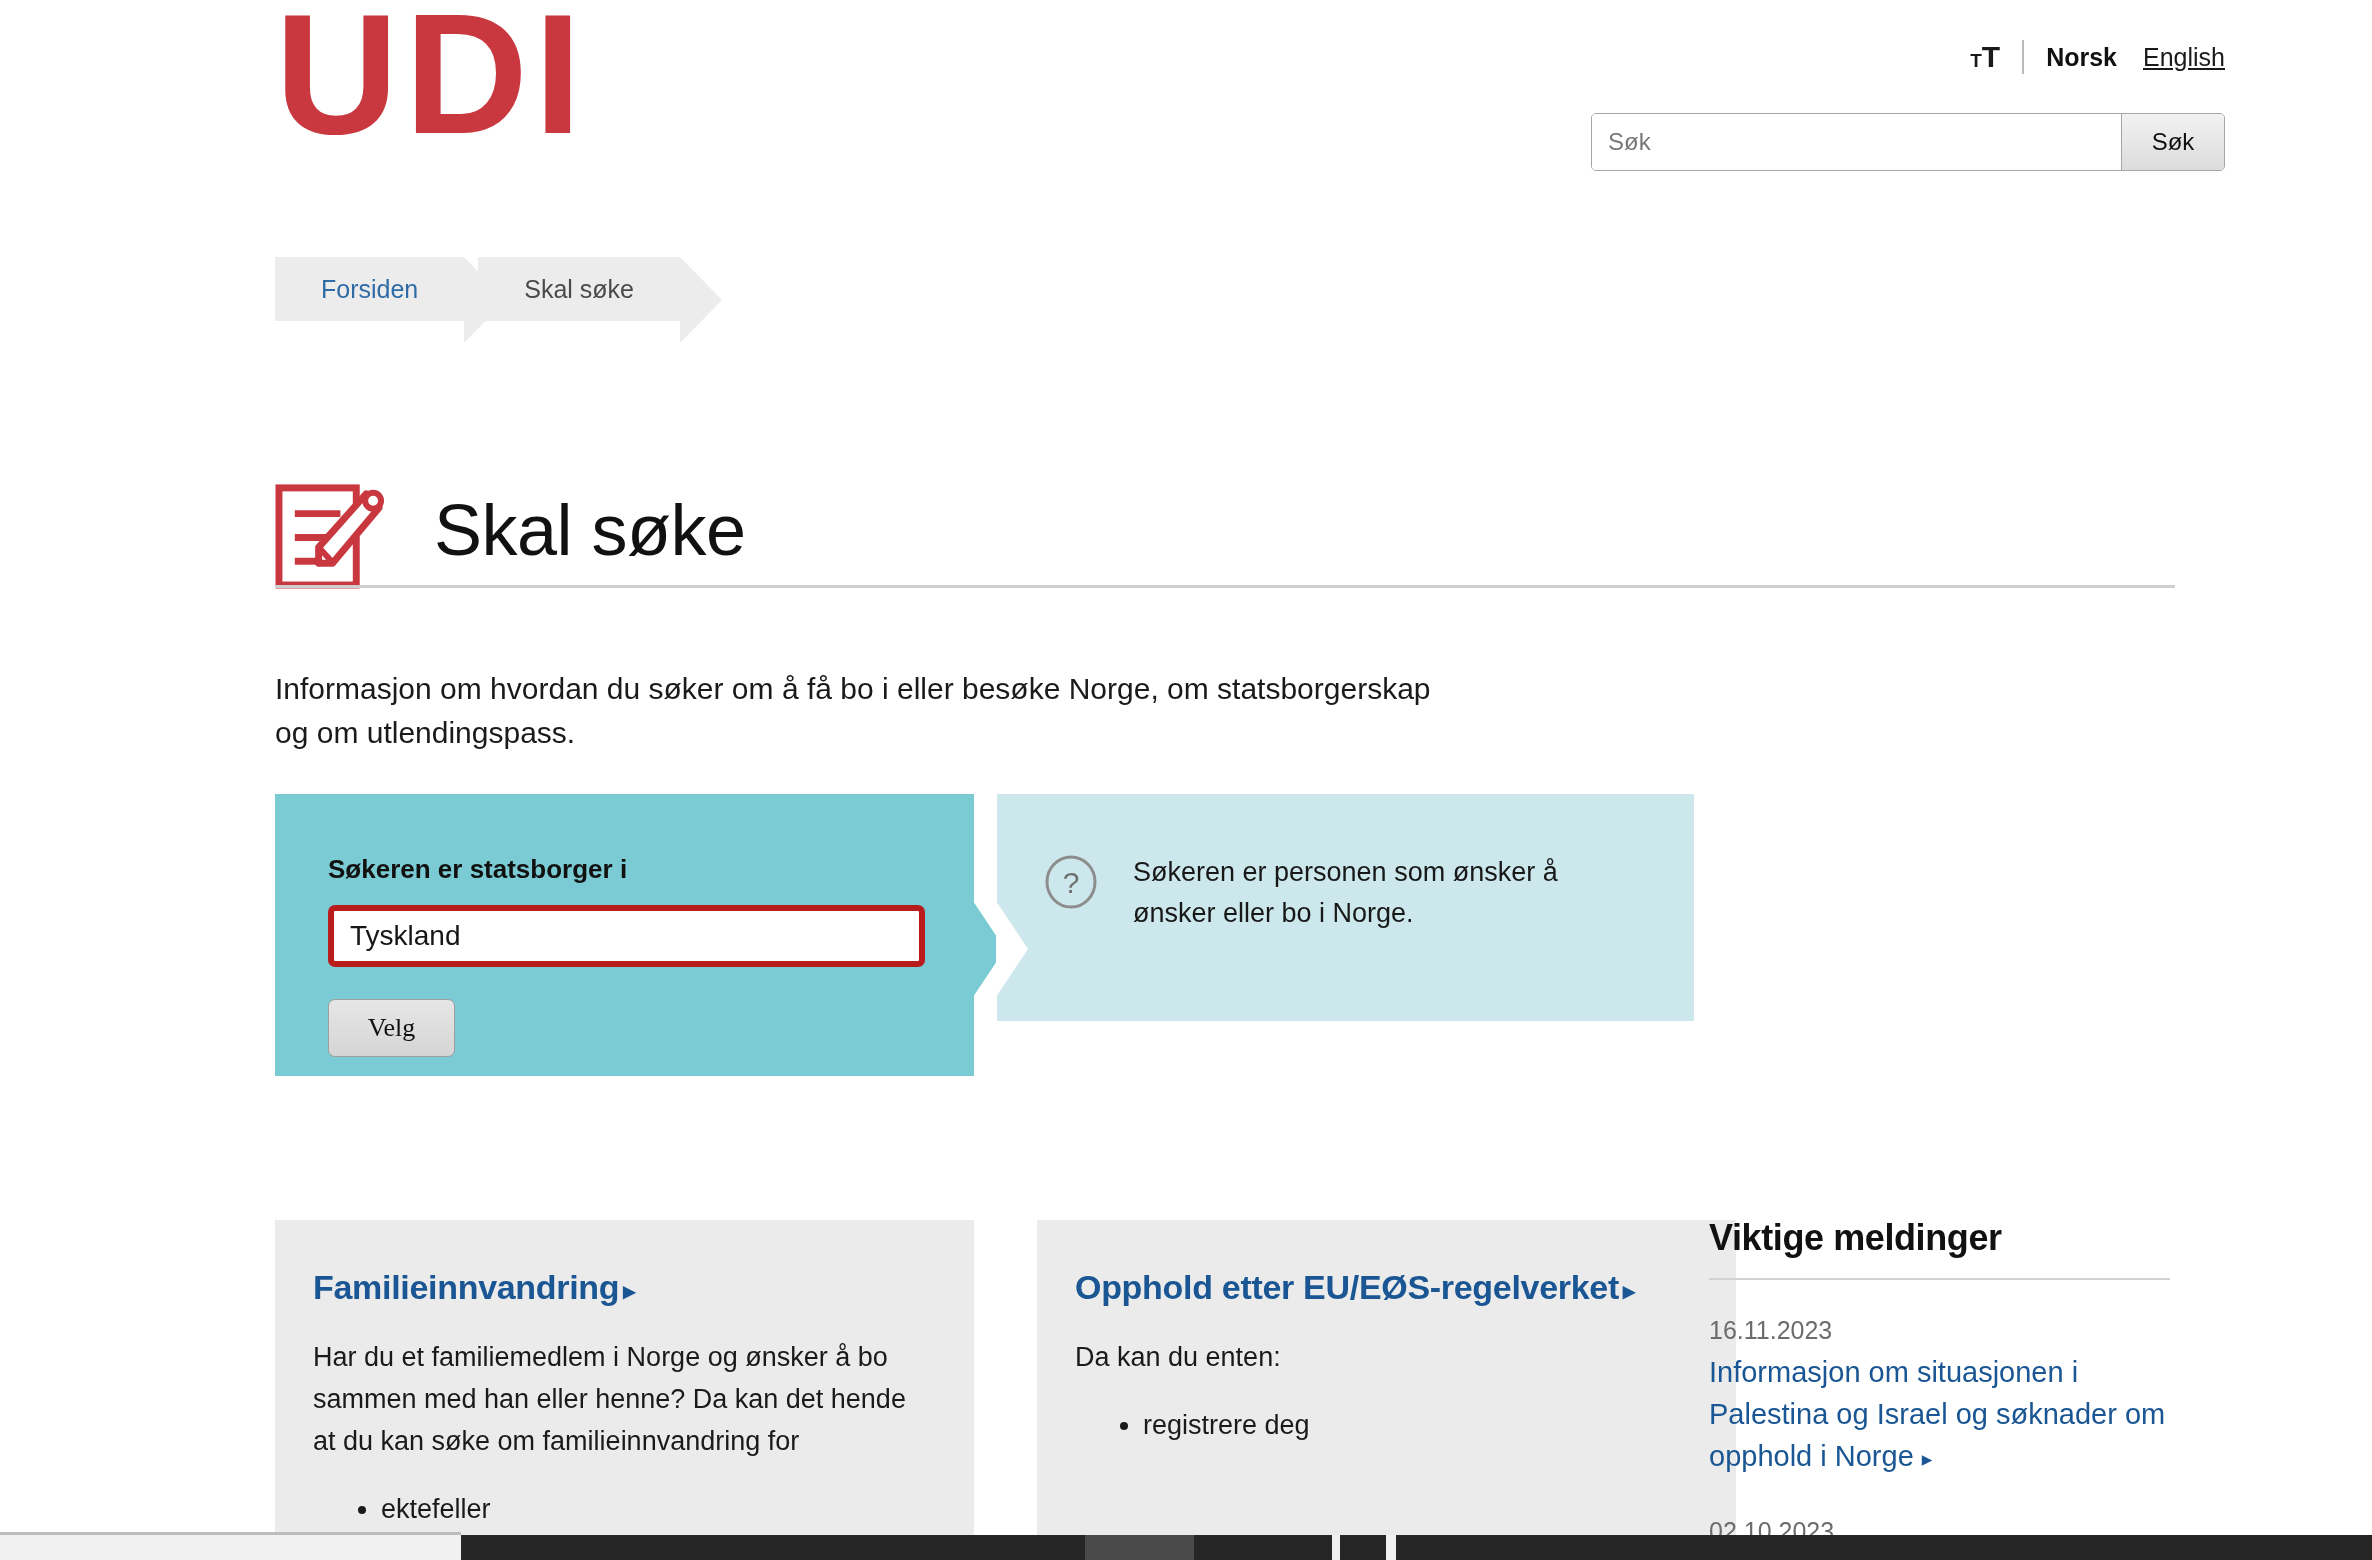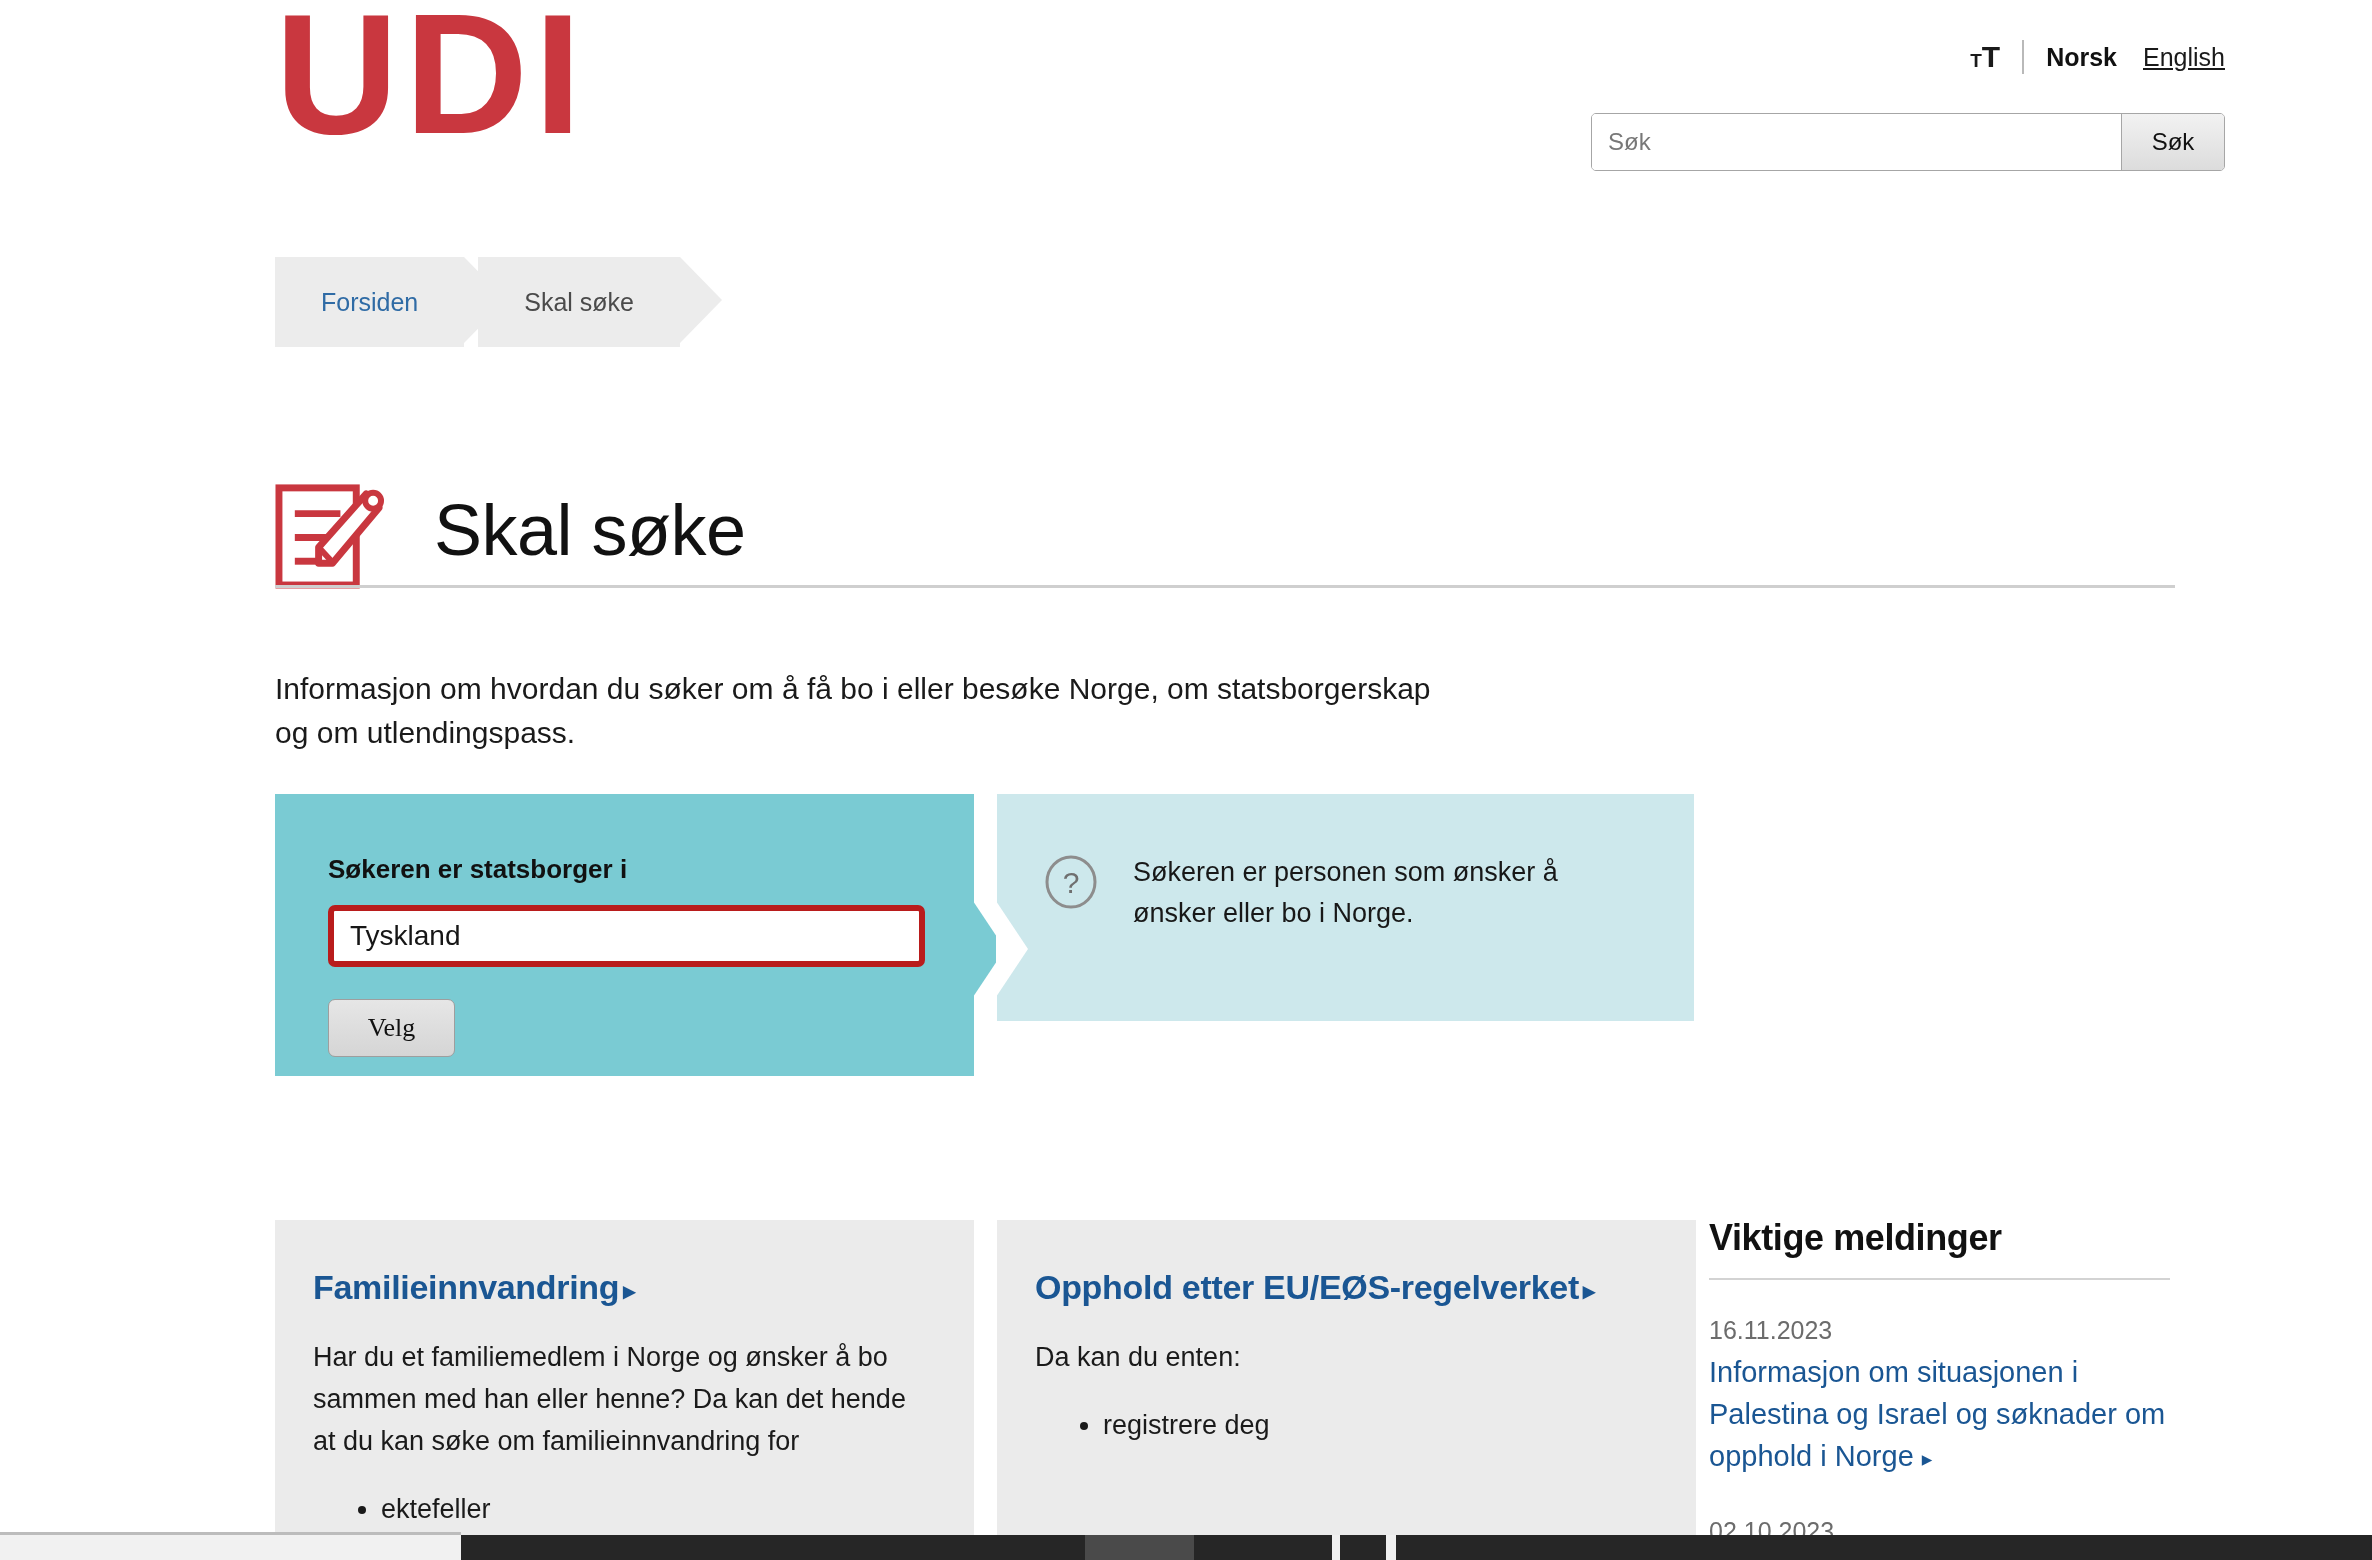--- a/index.html
+++ b/index.html
@@ -115,21 +115,21 @@
     left: 275px;
     top: 257px;
     display: flex;
     height: 86px;
   }
   .crumb {
     position: relative;
     background: #ececec;
     display: flex;
     align-items: center;
-    height: 90px;
+    height: 64px;
     padding: 0 46px 0 46px;
     font-size: 25px;
     margin-right: 14px;
   }
   .crumb::after {
     content: "";
     position: absolute;
     right: -42px;
     top: 0;
     width: 0; height: 0;
@@ -260,20 +260,21 @@
     color: #181818;
     max-width: 468px;
   }
 
   
   .cards {
     position: absolute;
     left: 275px;
     top: 1220px;
     display: flex;
+    gap: 40px;
   }
   .card {
     width: 699px;
     background: #ebebeb;
     padding: 48px 46px 30px 38px;
     height: 328px;
     overflow: hidden;
   }
   .card + .card { margin-left: 23px; }
   .card-title {

